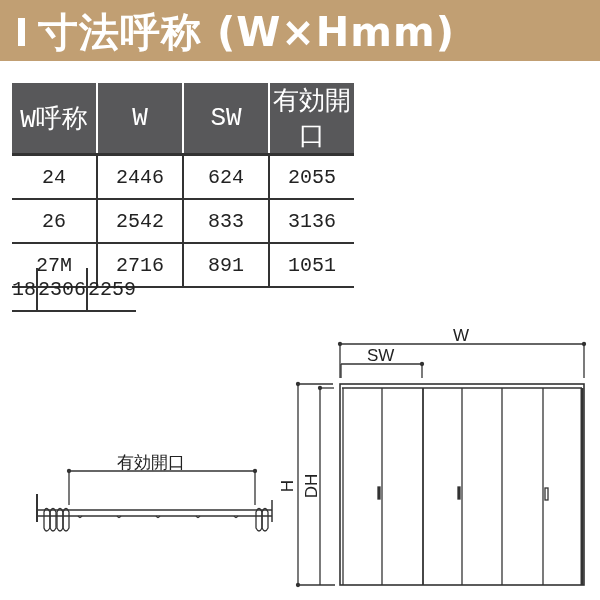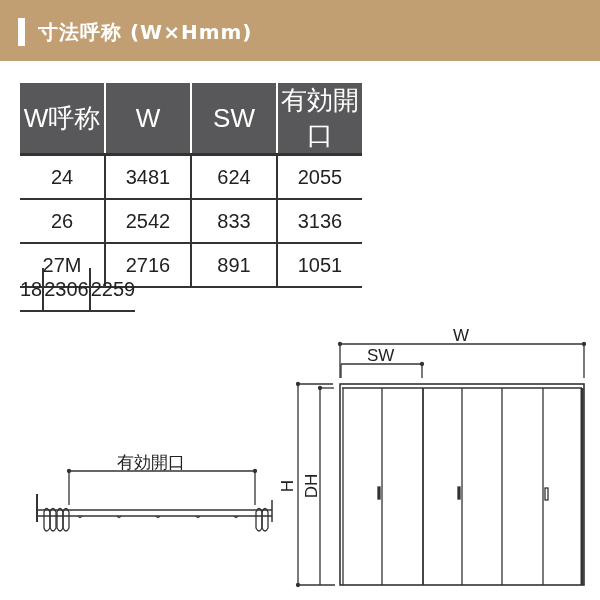--- a/index.html
+++ b/index.html
@@ -1,20 +1,20 @@
 <!DOCTYPE html>
 <html><head>
 <meta charset="utf-8">
 <style>
   html,body{margin:0;padding:0;background:#fff;}
   body{width:600px;height:600px;position:relative;overflow:hidden;font-family:"DejaVu Sans","Liberation Sans",sans-serif;color:#222;}
   .banner{position:absolute;left:0;top:0;width:600px;height:61px;background:#c19f73;}
   .banner .bar{position:absolute;left:18px;top:18px;width:7px;height:28px;background:#fff;}
-  .banner .title{position:absolute;left:38px;top:10px;font-size:20px;font-weight:bold;color:#fff;letter-spacing:1px;line-height:44px;white-space:nowrap;}
-  table.spec{position:absolute;border-collapse:collapse;font-family:Liberation Sans, sans-serif;margin-left:8px;}
+  .banner .title{position:absolute;left:38px;top:10px;font-size:40px;font-weight:bold;color:#fff;letter-spacing:1px;line-height:44px;white-space:nowrap;}
+  table.spec{position:absolute;border-collapse:collapse;font-family:Liberation Mono, monospace;}
   table.spec th{background:#58585a;color:#fff;font-weight:normal;font-size:26px;height:43px;padding:0;text-align:center;border-left:2px solid #fff;}
   table.spec th:first-child{border-left:none;}
   table.spec td{font-size:20px;height:42px;padding:0;text-align:center;border-left:2px solid #333;border-bottom:2px solid #333;color:#222;}
   table.spec td:first-child{border-left:none;}
   table.spec tr.hdr th{border-bottom:3px solid #333;}
   #wtable{left:12px;top:83px;}
   #htable{left:12px;top:268px;}
   svg{position:absolute;left:0;top:0;}
   .lbl{position:absolute;font-family:"Liberation Sans",sans-serif;font-size:17px;color:#222;}
 </style>
@@ -29,21 +29,21 @@
 <table class="spec" id="wtable">
   <tbody>
       <tr class="hdr">
     <th style="width:84px">W呼称</th>
     <th style="width:84px">W</th>
     <th style="width:84px">SW</th>
     <th style="width:84px">有効開口</th>
   </tr>
   <tr>
     <td>24</td>
-    <td>3481</td>
+    <td>2446</td>
     <td>624</td>
     <td>2055</td>
   </tr>
   <tr>
     <td>26</td>
     <td>2542</td>
     <td>833</td>
     <td>3136</td>
   </tr>
   <tr>

